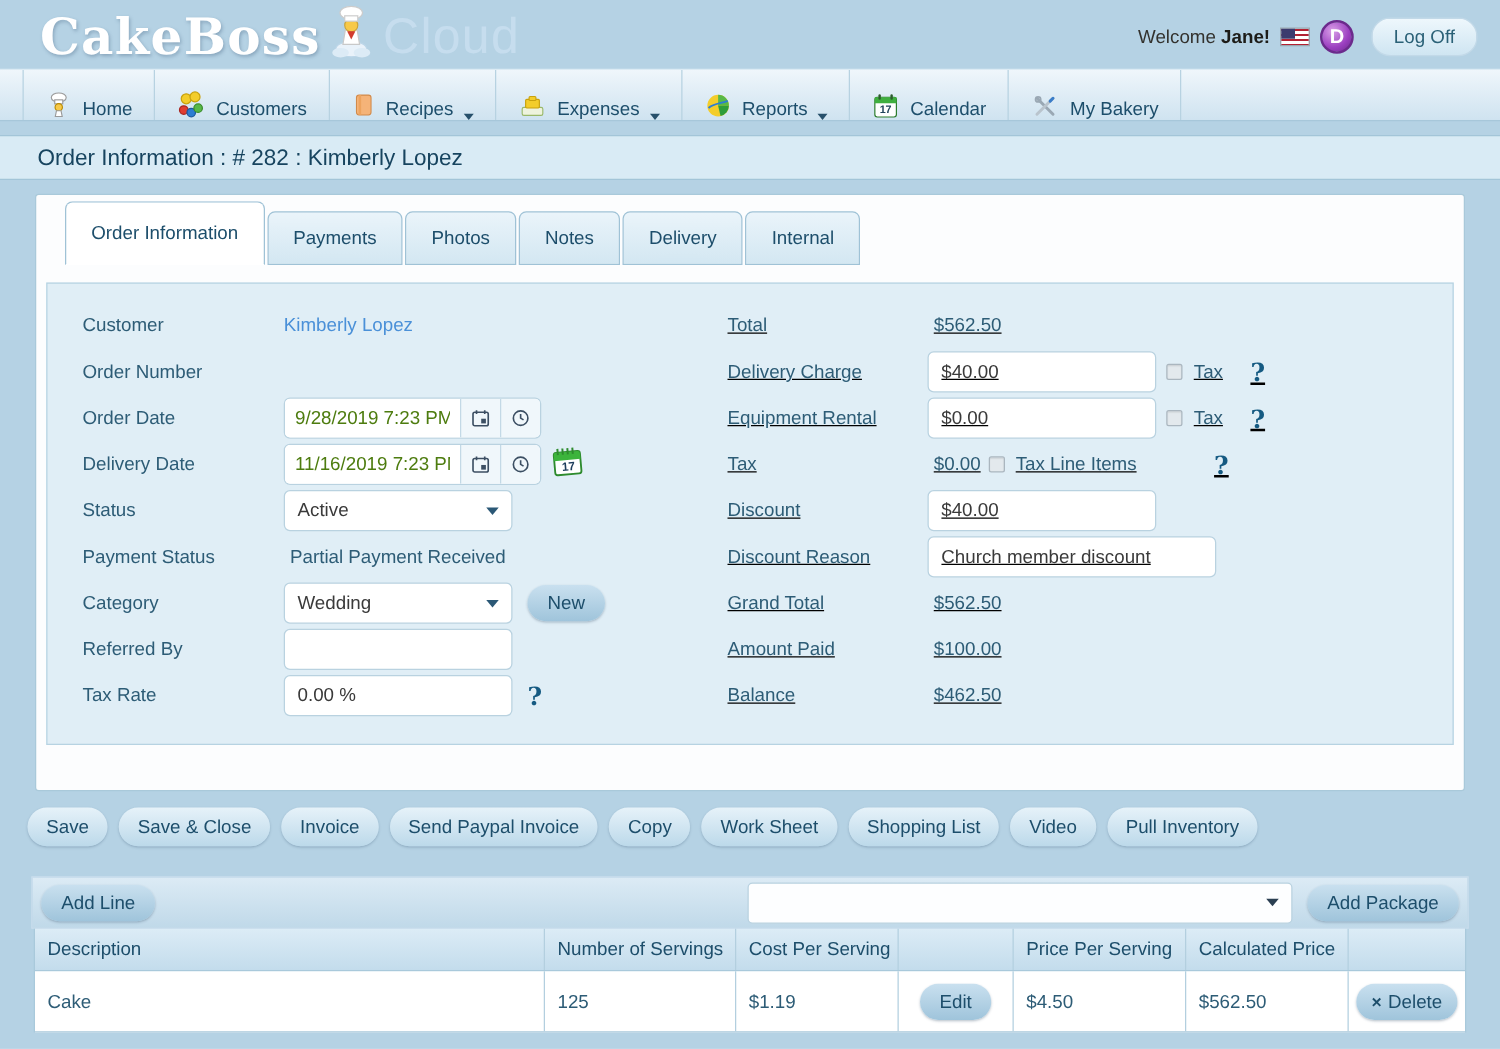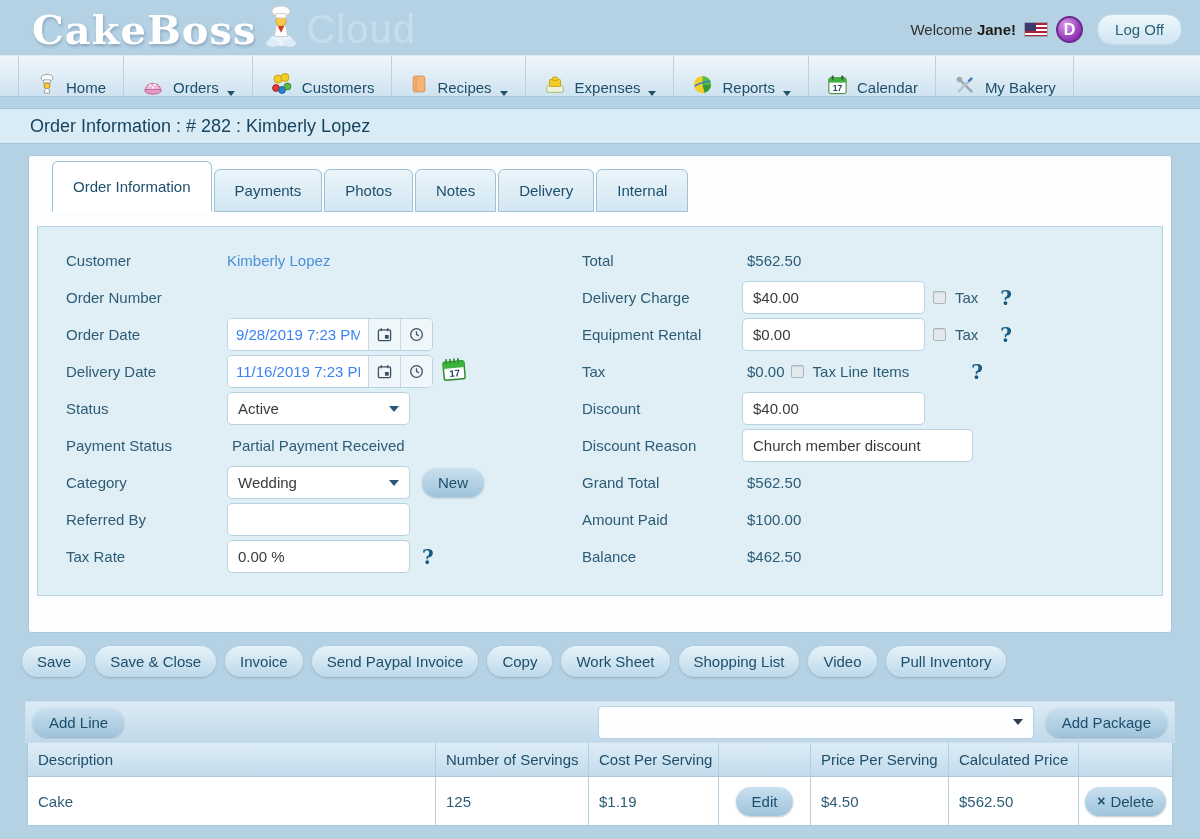--- a/index.html
+++ b/index.html
@@ -47,32 +47,32 @@
   .tab-strip { display:flex; align-items:flex-end; height:56px; padding-left:23px; }
   .tab { height:43px; display:flex; align-items:center; padding:0 20px; margin-right:2px;
          background:linear-gradient(#eaf4fa,#d3e7f2); border:1px solid #9fc2d6;
          border-radius:6px 6px 0 0; font-size:15px; color:#1d4e6b; cursor:pointer; }
   .tab.active { height:51px; background:#ffffff; border-bottom:1px solid #ffffff; font-size:15px; }
 
   
   .form-panel { margin:14px 8px 0 8px; height:370px; background:#e0eef6; border:1px solid #b7d3e2;
                 padding:16px 0 0 28px; display:flex; }
   .form-col-left { width:516px; }
-  .form-col-right { flex:1; }
+  .form-col-right { flex:1;text-decoration:underline; }
   .frow { display:flex; align-items:center; min-height:35px; margin-bottom:2px; }
   .flabel { width:161px; font-size:15px; color:#2d5c76; flex-shrink:0; }
   .flabel-r { width:160px; font-size:15px; color:#2d5c76; flex-shrink:0; }
   .flink { font-size:15px; color:#4a90d8; cursor:pointer; }
   .fvalue { font-size:15px; color:#2d5c76; padding-left:5px; }
   input.tbox { height:33px; border:1px solid #b9d2e0; border-radius:5px; background:#fff;
                padding:0 10px; font-size:15px; color:#3a3a3a; font-family:"Liberation Sans",sans-serif; outline:none; }
   .w210 { width:210px; } .w183 { width:183px; } .w231 { width:231px; }
   .date-group { display:flex; align-items:stretch; height:33px; border:1px solid #b9d2e0;
                 border-radius:5px; background:#fff; overflow:hidden; }
-  .date-group input { border:none; width:140px; padding:0 8px; font-size:15px; color:#3b82f6;
+  .date-group input { border:none; width:140px; padding:0 8px; font-size:15px; color:#4d7c0f;
                       font-family:"Liberation Sans",sans-serif; outline:none; }
   .dg-btn { width:32px; display:flex; align-items:center; justify-content:center;
             border-left:1px solid #c3d9e6; background:#f0f7fb; cursor:pointer; }
   .select { height:33px; width:183px; background:#fff; border:1px solid #b9d2e0; border-radius:5px;
             display:flex; align-items:center; padding:0 10px; font-size:15px; color:#3a3a3a; cursor:pointer; }
   .select .sel-arrow { margin-left:auto; width:0; height:0; border-left:5px solid transparent;
                        border-right:5px solid transparent; border-top:6px solid #2b5876; }
   .pill-dark { display:inline-flex; align-items:center; gap:5px; padding:6px 16px; border:none; border-radius:16px;
                background:linear-gradient(#c9e0ef,#9fc4db); color:#1d4e6b; font-size:15px;
                box-shadow:0 1px 2px rgba(30,60,90,.3); cursor:pointer; font-family:"Liberation Sans",sans-serif; }
@@ -144,33 +144,20 @@
     <div class="nav-item">
       <span>
         <svg width="22" height="24" viewBox="0 0 24 24">
           <ellipse cx="12" cy="5.5" rx="6.5" ry="4" fill="#fff" stroke="#9a9a9a"></ellipse>
           <rect x="8.5" y="7.5" width="7" height="3.5" fill="#fff" stroke="#9a9a9a"></rect>
           <circle cx="12" cy="14" r="3.2" fill="#f7c948" stroke="#b98a00"></circle>
           <path d="M9 22 L15 22 L14 17 L10 17 Z" fill="#fff" stroke="#9a9a9a"></path>
         </svg>
       </span>
       <span>Home</span>
-    </div>
-    <div class="nav-item">
-      <span>
-        <svg width="24" height="22" viewBox="0 0 24 24">
-          <ellipse cx="12" cy="18" rx="9" ry="4" fill="#e89cc5" stroke="#b5608f"></ellipse>
-          <path d="M4 17 C4 8 20 8 20 17 Z" fill="#f2b8d8" stroke="#b5608f"></path>
-          <circle cx="9" cy="12.5" r="1.2" fill="#fff"></circle>
-          <circle cx="14" cy="11.5" r="1.2" fill="#fff"></circle>
-          <circle cx="12" cy="15" r="1.2" fill="#fff"></circle>
-        </svg>
-      </span>
-      <span>Orders</span>
-      <span class="dd-arrow"></span>
     </div>
     <div class="nav-item">
       <span>
         <svg width="24" height="24" viewBox="0 0 24 24">
           <circle cx="8" cy="7" r="4" fill="#f3cd2a" stroke="#c9a20d"></circle>
           <circle cx="15" cy="5.5" r="4" fill="#f3cd2a" stroke="#c9a20d"></circle>
           <circle cx="6" cy="16" r="3.4" fill="#e03c31" stroke="#a82520"></circle>
           <circle cx="12" cy="18" r="3.4" fill="#2d7dd2" stroke="#1d5aa0"></circle>
           <circle cx="17.5" cy="14.5" r="3.4" fill="#58b947" stroke="#3a8c2c"></circle>
         </svg>

